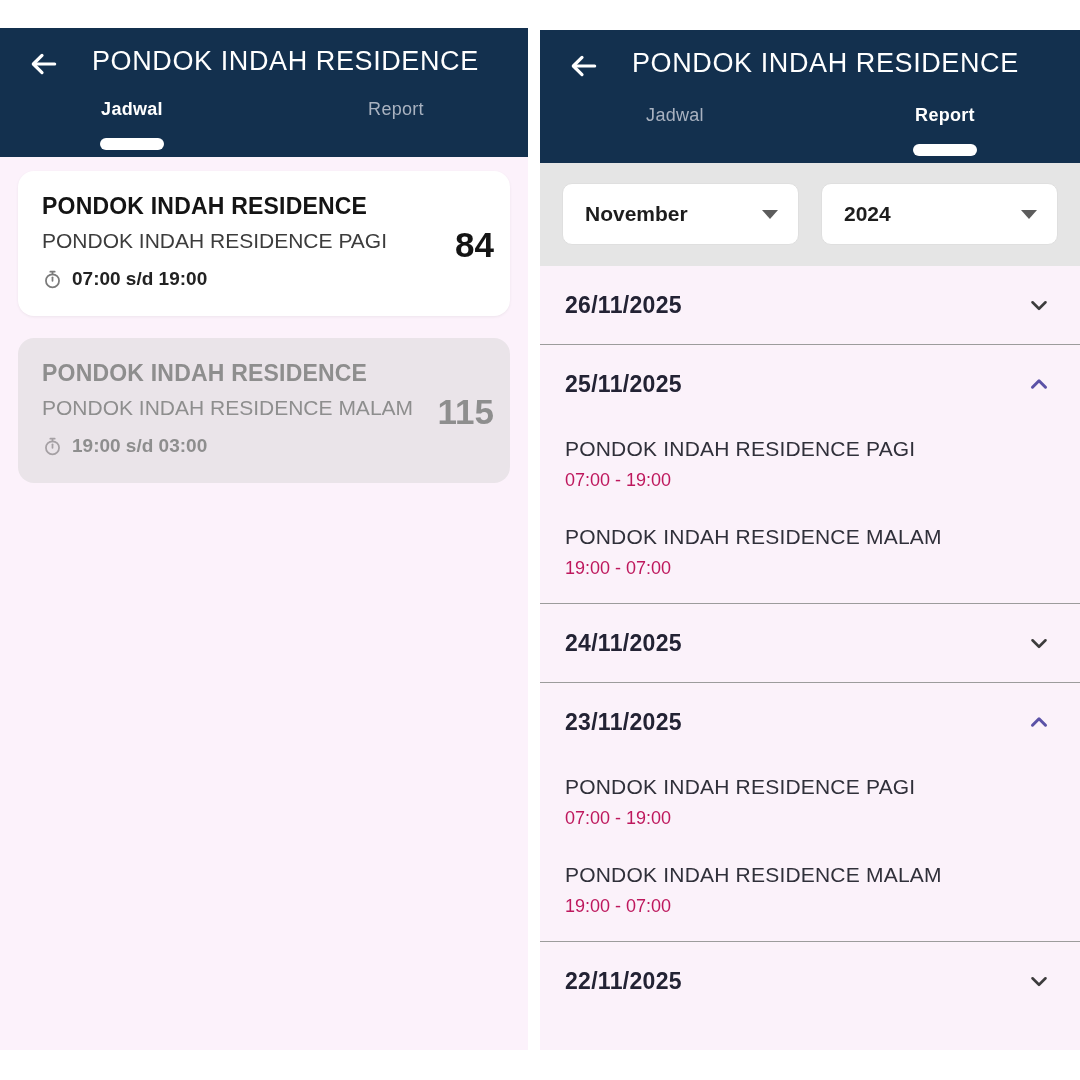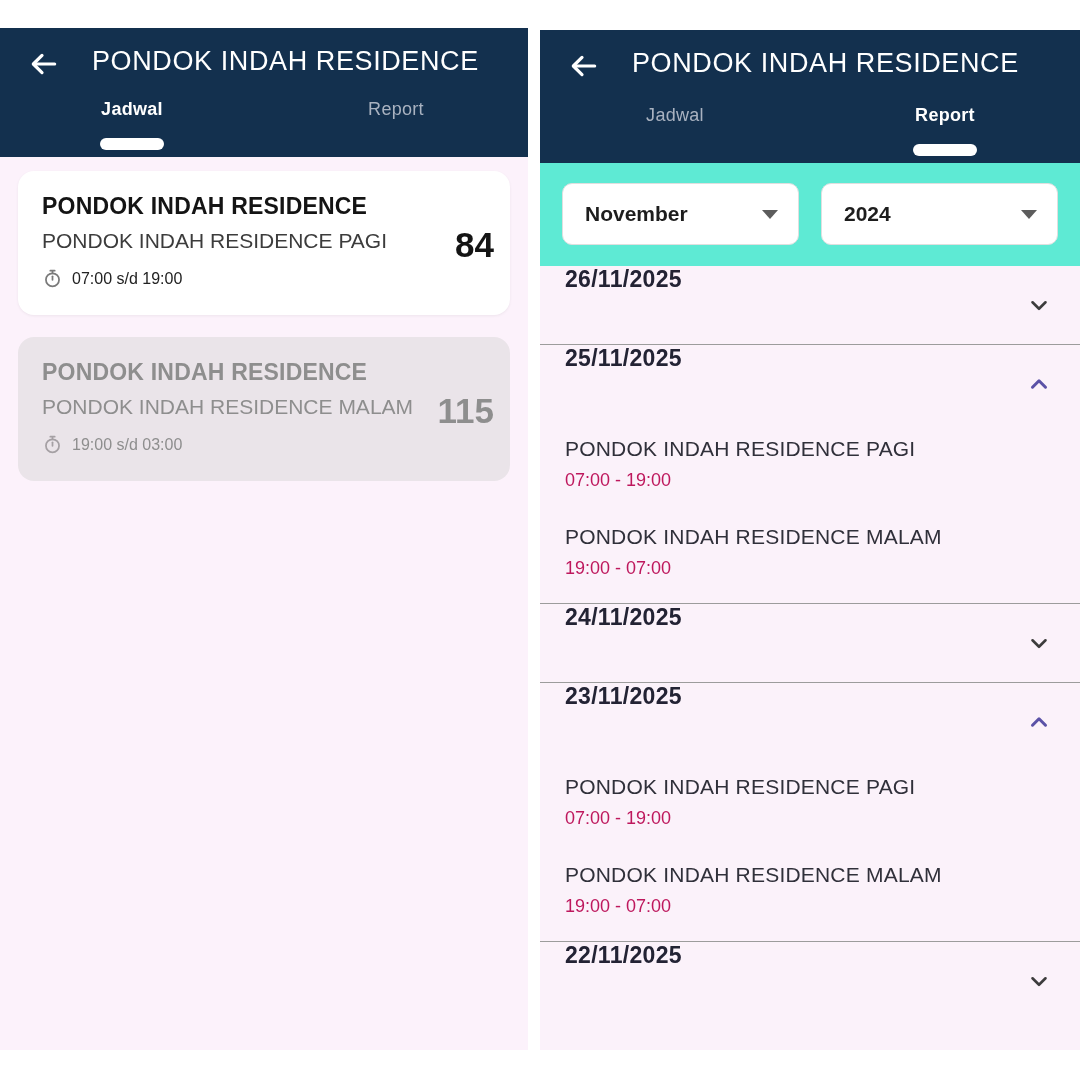--- a/index.html
+++ b/index.html
@@ -31,41 +31,41 @@
                    width:64px; height:12px; background:#ffffff; border-radius:7px; }
 
   
   .cards { padding:14px 18px 0; }
   .card { position:relative; border-radius:16px; padding:22px 24px 26px; }
   .card.active-card { background:#ffffff; box-shadow:0 1px 3px rgba(0,0,0,0.06); }
   .card.disabled-card { background:#eae4e9; margin-top:22px; }
   .card-title { font-size:23px; font-weight:700; color:#141414; letter-spacing:0.2px; }
   .card-subtitle { font-size:21px; font-weight:400; color:#3c3c3c; margin-top:9px; }
   .card-time-row { display:flex; align-items:center; margin-top:15px; gap:9px; }
-  .card-time { font-size:16px; font-weight:400; color:#222222; }
+  .card-time { font-size:19px; font-weight:700; color:#222222; }
   .card-count { position:absolute; right:16px; top:54px; font-size:35px; font-weight:700;
                 color:#141414; }
   .card.disabled-card .card-title,
   .card.disabled-card .card-subtitle,
   .card.disabled-card .card-time,
   .card.disabled-card .card-count { color:#8e8e8e; }
 
   
-  .filter-bar { background:#5eead4; height:103px; display:flex; gap:22px;
+  .filter-bar { background:#e5e5e5; height:103px; display:flex; gap:22px;
                 padding:20px 22px 21px; }
   .dropdown { flex:1; background:#ffffff; border:1px solid #dfdfdf; border-radius:10px;
               display:flex; align-items:center; padding:0 20px 0 22px; cursor:pointer; }
   .dropdown-value { font-size:21px; font-weight:600; color:#1d1d1d; }
   .caret-down { margin-left:auto; width:0; height:0;
                 border-left:8px solid transparent; border-right:8px solid transparent;
                 border-top:9px solid #5c5c5c; }
 
   
   .report-list { }
-  .date-row { height:78px; display:flex; padding:0 28px 0 25px;
+  .date-row { height:78px; display:flex; align-items:center; padding:0 28px 0 25px;
               cursor:pointer; }
   .date-text { font-size:23px; font-weight:700; color:#232334; letter-spacing:0.3px; }
   .row-chevron { margin-left:auto; display:flex; align-items:center; }
   .divider { height:1px; background:#9c9c9c; }
   .sessions { padding:14px 25px 24px; }
   .session { margin-bottom:34px; }
   .session:last-child { margin-bottom:0; }
   .session-name { font-size:21px; font-weight:400; color:#30303a; letter-spacing:0.2px; }
   .session-time { font-size:18px; font-weight:400; color:#be185d; margin-top:9px; }
 

